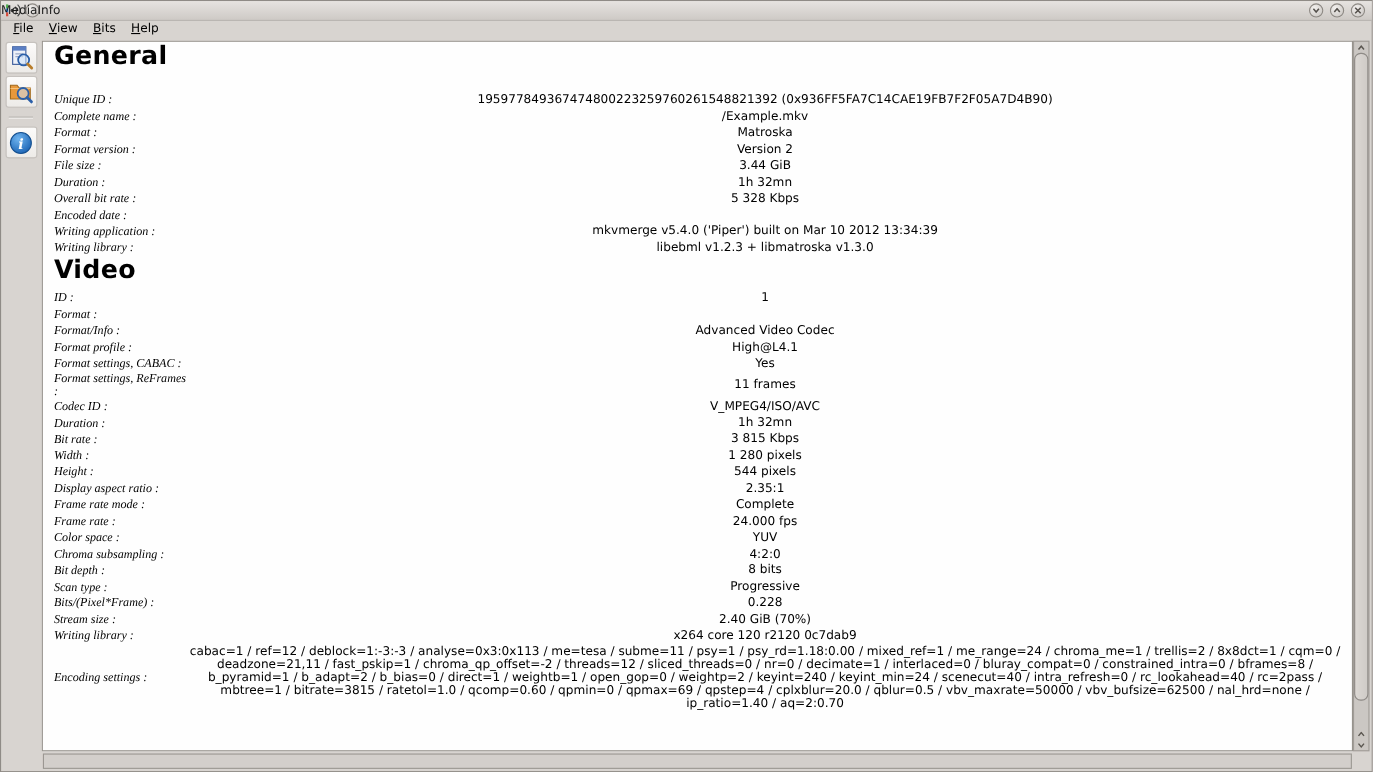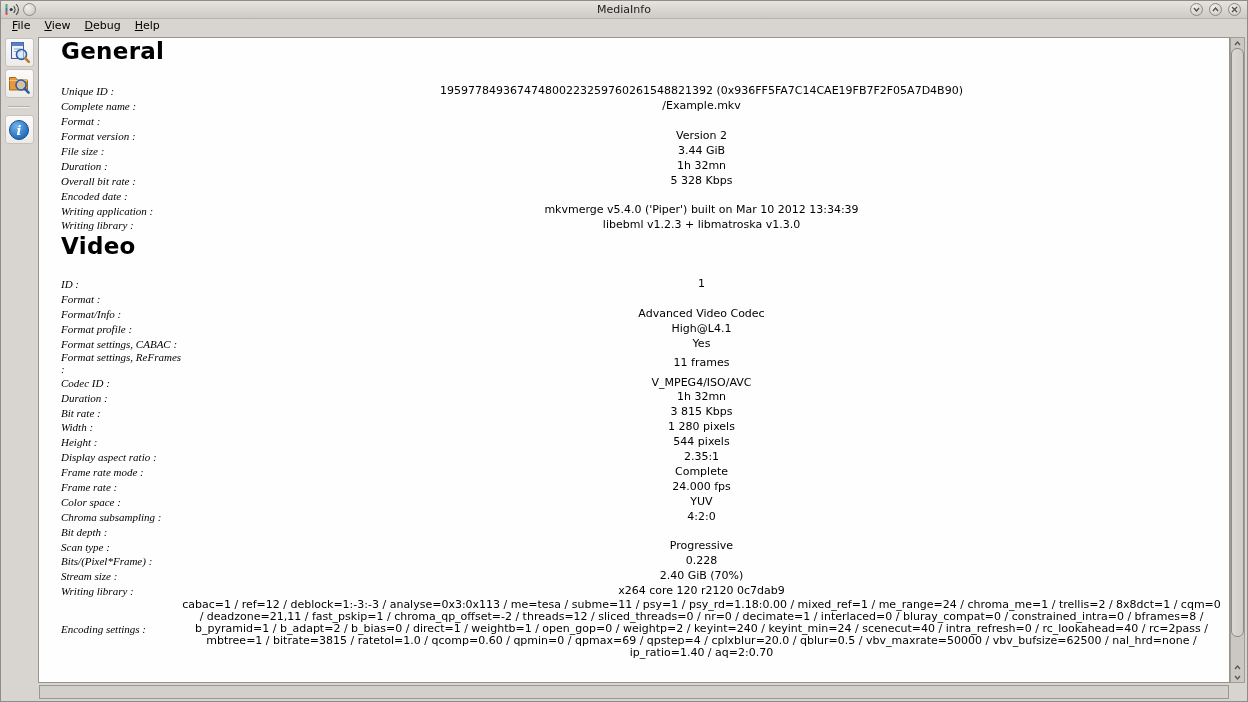--- a/index.html
+++ b/index.html
@@ -11,21 +11,21 @@
   }
   .window{position:absolute;inset:0;border:1px solid #8f8b86;box-sizing:border-box;background:#d8d4d0;}
 
   
   .titlebar{
     position:absolute;top:0;left:0;right:0;height:17px;
     background:linear-gradient(#e6e3e0,#cecac6);
     border-bottom:1px solid #b7b3af;
   }
   .titlebar .title{
-    position:absolute;left:0;right:0;top:2px;text-align:center;
+    position:absolute;left:0;right:0;top:2px;
     font-size:11px;color:#1c1c1c;
   }
   .app-icon{position:absolute;left:4px;top:2px;width:16px;height:13px;}
   .round-btn{
     position:absolute;top:2px;width:13px;height:13px;border-radius:50%;
     background:radial-gradient(circle at 35% 30%,#f2f0ee,#c7c3bf);
     border:1px solid #8d8984;box-sizing:border-box;
     display:flex;align-items:center;justify-content:center;
   }
   .win-menu{left:22px;}
@@ -49,29 +49,29 @@
     background:linear-gradient(#fcfbfa,#edebe8);
     border:1px solid #c6c2be;box-sizing:border-box;
     display:flex;align-items:center;justify-content:center;
   }
   .tool-sep{width:22px;height:0;border-top:1px solid #b3afab;border-bottom:1px solid #efedeb;margin:6px 0 7px;}
 
   
   .content{
     position:absolute;left:37px;top:36px;width:1192px;height:646px;
     background:#fefefe;border:1px solid #97938d;box-sizing:border-box;
-    padding-left:22px;overflow:hidden;
+    padding-left:10px;overflow:hidden;
   }
   .content h1{
     font-size:23px;line-height:26px;font-weight:bold;margin:0;letter-spacing:.3px;
   }
   .h-general{margin-top:13px;}
   .h-video{margin-top:10px;}
   .rows{margin-top:20px;}
-  .rows-video{margin-top:18px;}
+  .rows-video{margin-top:5px;}
   .row{display:flex;align-items:center;min-height:14.9px;}
   .row .label{
     width:121px;flex:none;font-style:italic;font-size:11px;line-height:12px;font-family:Liberation Serif, serif;
   }
   .row .value{
     flex:1;font-size:11px;line-height:12.5px;padding-right:8px;
     word-break:break-word;
     text-align:center;
   }
   .rows-video .row:last-child .value{font-size:11px;line-height:12px;}
@@ -123,21 +123,21 @@
     <div class="round-btn btn-close">
       <svg width="7" height="7" viewBox="0 0 7 7">
           <path d="M1 1 L6 6 M6 1 L1 6" fill="none" stroke="#55514d" stroke-width="1.4"></path>
         </svg>
     </div>
   </div>
 
   <div class="menubar">
     <span class="menu-item">File</span>
     <span class="menu-item">View</span>
-    <span class="menu-item">Debug</span>
+    <span class="menu-item">Bits</span>
     <span class="menu-item">Help</span>
   </div>
 
   <div class="toolbar">
     <div class="tool-btn">
       <svg width="23" height="23" viewBox="0 0 23 23">
         <rect x="3.5" y="1.5" width="12" height="16" fill="#eef1f8" stroke="#3a5a9a" stroke-width="1"></rect>
         <rect x="3.5" y="1.5" width="12" height="3.5" fill="#5b7fc4"></rect>
         <line x1="6" y1="8" x2="13" y2="8" stroke="#9aa8c8" stroke-width="1"></line>
         <line x1="6" y1="10.5" x2="13" y2="10.5" stroke="#9aa8c8" stroke-width="1"></line>
@@ -178,20 +178,21 @@
             <div class="value">195977849367474800223259760261548821392 (0x936FF5FA7C14CAE19FB7F2F05A7D4B90)</div>
           </div>
 
           <div class="row">
             <div class="label">Complete name :</div>
             <div class="value">/Example.mkv</div>
           </div>
 
           <div class="row">
             <div class="label">Format :</div>
+            <div class="value">Matroska</div>
           </div>
 
           <div class="row">
             <div class="label">Format version :</div>
             <div class="value">Version 2</div>
           </div>
 
           <div class="row">
             <div class="label">File size :</div>
             <div class="value">3.44 GiB</div>
@@ -301,20 +302,21 @@
             <div class="value">YUV</div>
           </div>
 
           <div class="row">
             <div class="label">Chroma subsampling :</div>
             <div class="value">4:2:0</div>
           </div>
 
           <div class="row">
             <div class="label">Bit depth :</div>
+            <div class="value">8 bits</div>
           </div>
 
           <div class="row">
             <div class="label">Scan type :</div>
             <div class="value">Progressive</div>
           </div>
 
           <div class="row">
             <div class="label">Bits/(Pixel*Frame) :</div>
             <div class="value">0.228</div>

